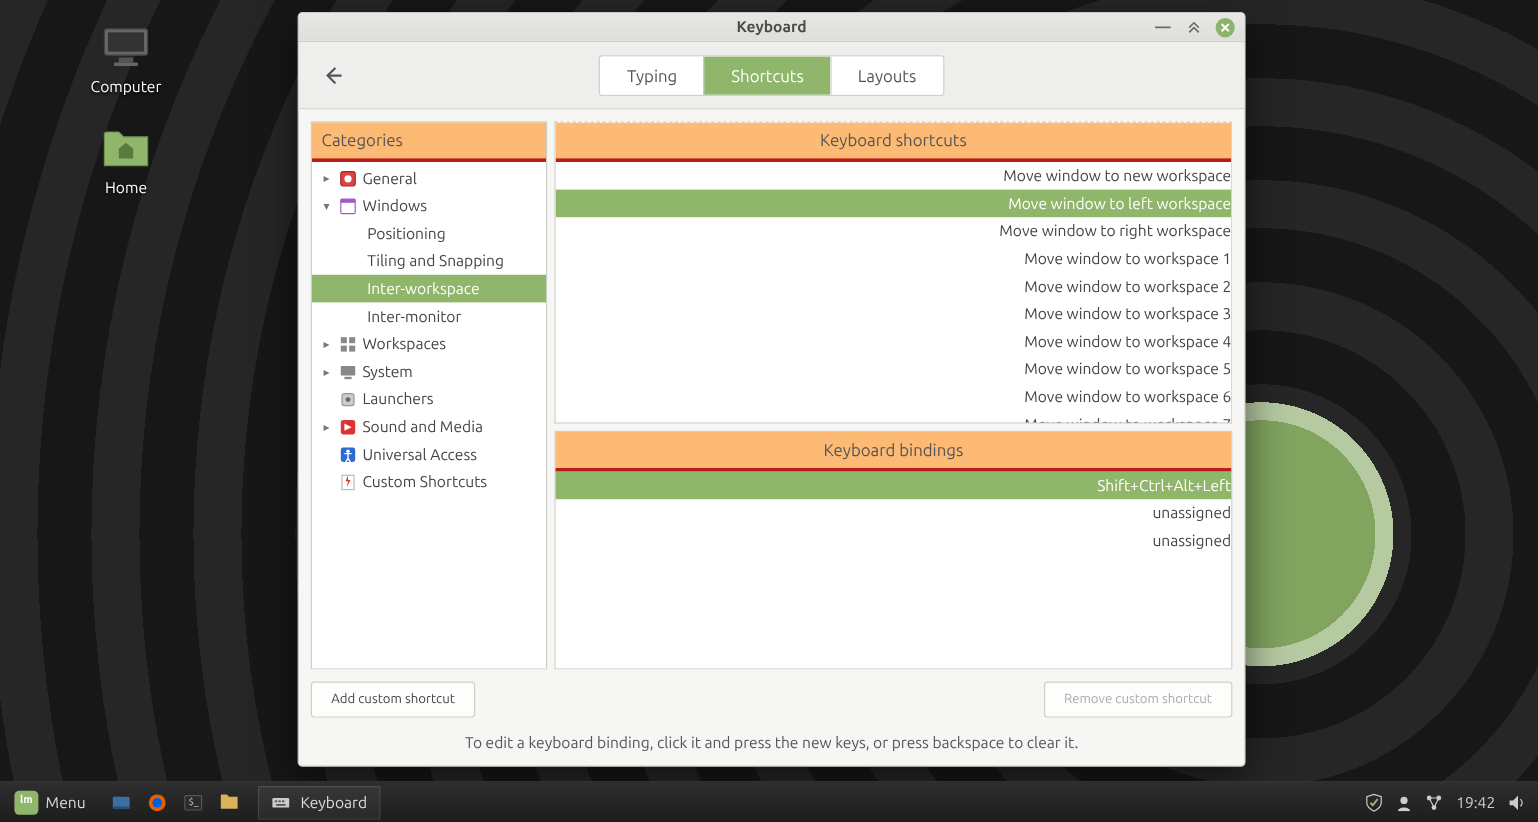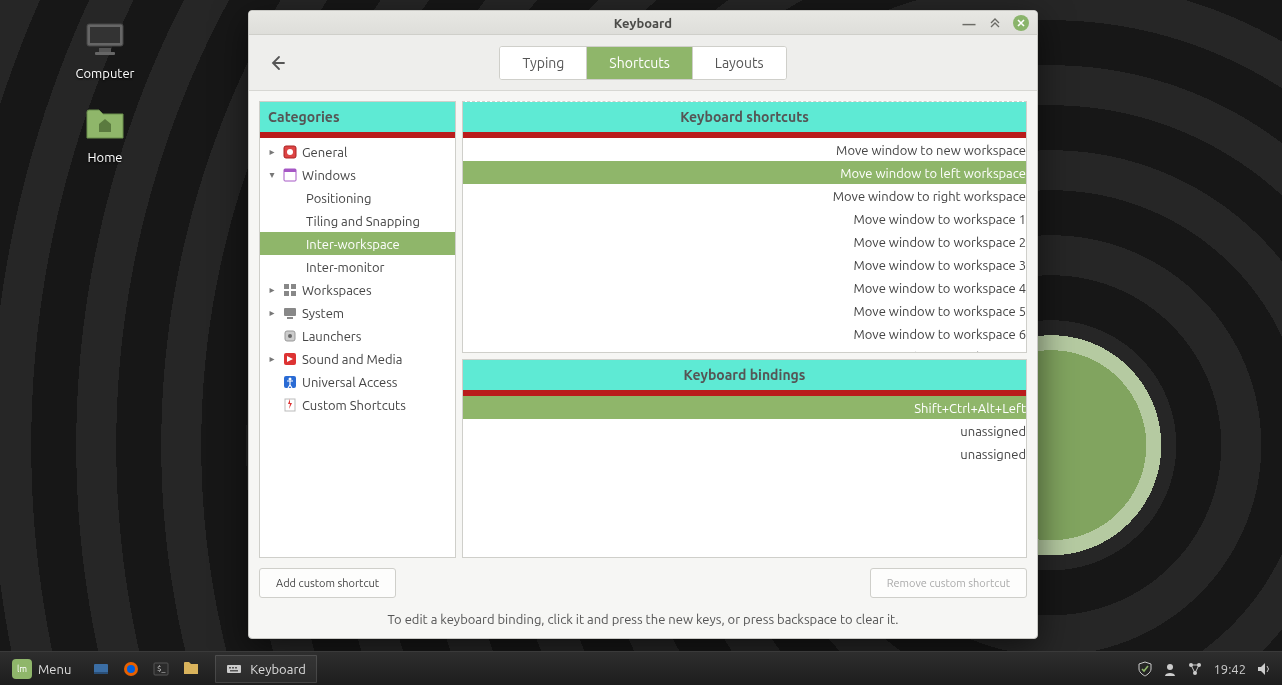--- a/index.html
+++ b/index.html
@@ -47,21 +47,21 @@
   .toolbar { height: 56px; display:flex; align-items:center; background:#eeeeec; border-bottom:1px solid #d7d7d3; position:relative; }
   .back-btn { position:absolute; left:14px; width:28px; height:28px; display:flex; align-items:center; justify-content:center; cursor:pointer; color:#555; font-size:18px; }
   .tabs { margin: 0 auto; display:flex; border:1px solid #cfcfca; border-radius:3px; overflow:hidden; background:#fff; }
   .tab { padding: 8px 22px; font-size:14px; color:#555; cursor:pointer; background:#fff; }
   .tab + .tab { border-left:1px solid #cfcfca; }
   .tab.active { background:#8fb66a; color:#fff; }
 
   .body { flex:1; display:flex; padding:10px 10px 0 10px; gap:6px; overflow:hidden; }
 
   .panel { border:1px solid #cfcfca; background:#fff; display:flex; flex-direction:column; }
-  .panel-header { background:#5eead4; border-bottom:6px solid #b91c1c; font-weight:700; color:#555; text-align:center; padding:7px 8px; font-size:14px; }
+  .panel-header { background:#fdba74; border-bottom:3px solid #b91c1c; font-weight:400; color:#555; text-align:center; padding:7px 8px; font-size:14px; }
   .left-panel { width: 197px; }
   .right-col { flex:1; display:flex; flex-direction:column; gap:6px; min-width:0; }
   .right-top { flex: 0 0 252px; border-style: dashed solid solid solid; }
   .right-top .panel-header { text-align:center; }
   .right-bottom { flex:1; }
 
   .tree { padding:2px 0; }
   .tree-row { display:flex; align-items:center; height:23px; font-size:13px; color:#444; cursor:pointer; padding-left:6px; gap:4px; }
   .tree-row .exp { width:12px; text-align:center; color:#777; font-size:10px; }
   .tree-row.child { padding-left: 46px; }
@@ -82,21 +82,21 @@
   .hint { text-align:center; font-size:13px; color:#555; padding:4px 0 12px; }
 
   
   .taskbar {
     position:absolute; left:0; right:0; bottom:0; height:34px;
     background: linear-gradient(#2e2e2e,#1d1d1d);
     border-top:1px solid #3a3a3a;
     display:flex; align-items:center; color:#ddd; font-size:13px;
   }
   .menu-btn { display:flex; align-items:center; gap:6px; padding:0 12px; height:100%; cursor:pointer; }
-  .mint-logo { width:20px; height:20px; background:#8fb66a; border-radius:4px; display:flex; align-items:center; justify-content:center; color:#fff; font-size:12px; font-weight:normal; }
+  .mint-logo { width:20px; height:20px; background:#8fb66a; border-radius:4px; display:flex; justify-content:center; color:#fff; font-size:12px; font-weight:bold; }
   .quick { display:flex; align-items:center; gap:2px; padding:0 4px; }
   .ql { width:28px; height:26px; display:flex; align-items:center; justify-content:center; cursor:pointer; border-radius:2px; }
   .task { display:flex; align-items:center; gap:8px; height:28px; padding:0 10px; margin-left:6px; background:rgba(255,255,255,.05); border:1px solid rgba(255,255,255,.12); border-radius:1px; cursor:pointer; }
   .tray { margin-left:auto; display:flex; align-items:center; gap:10px; padding:0 10px; }
   .tray .ti { cursor:pointer; display:flex; align-items:center; color:#ccc; }
   .clock { font-size:13px; }
 </style>
 </head>
 <body>
 

